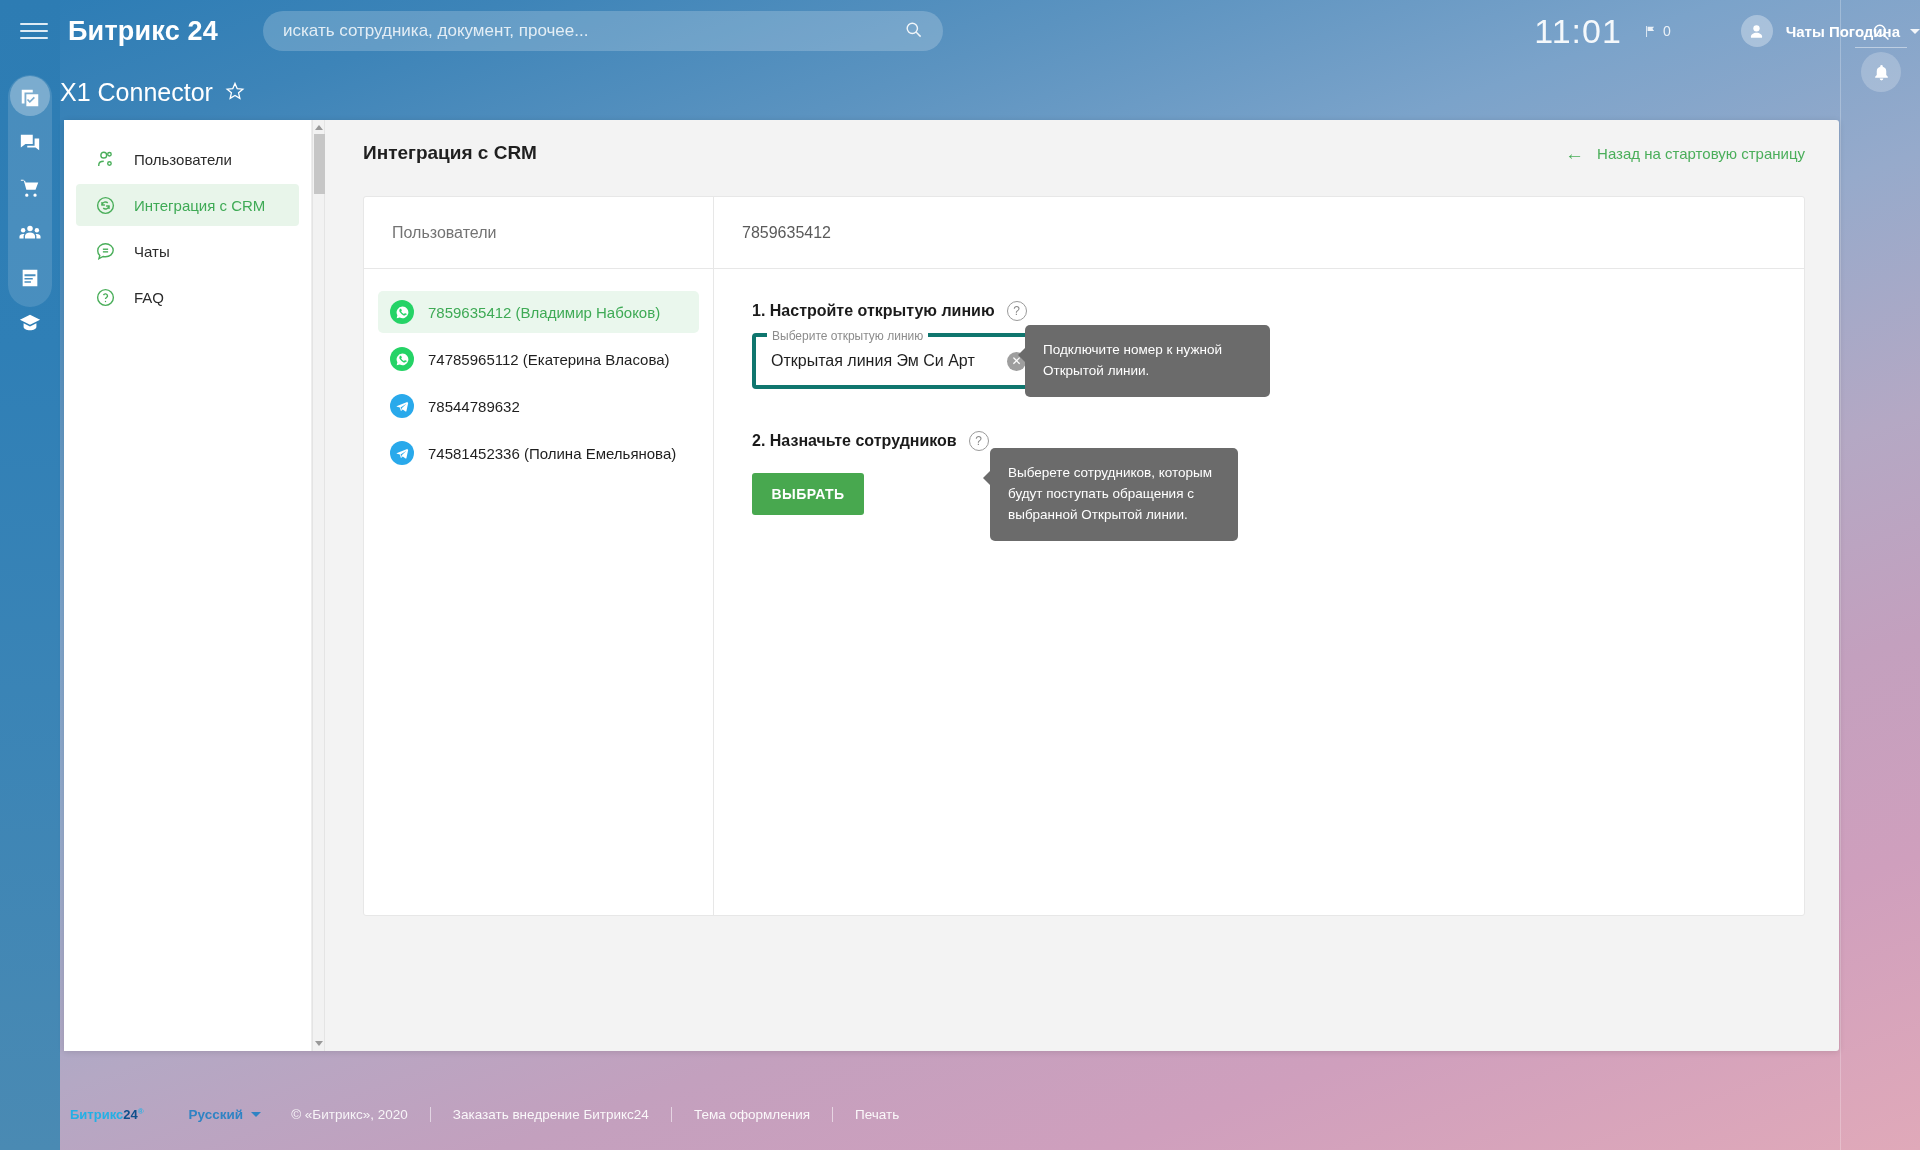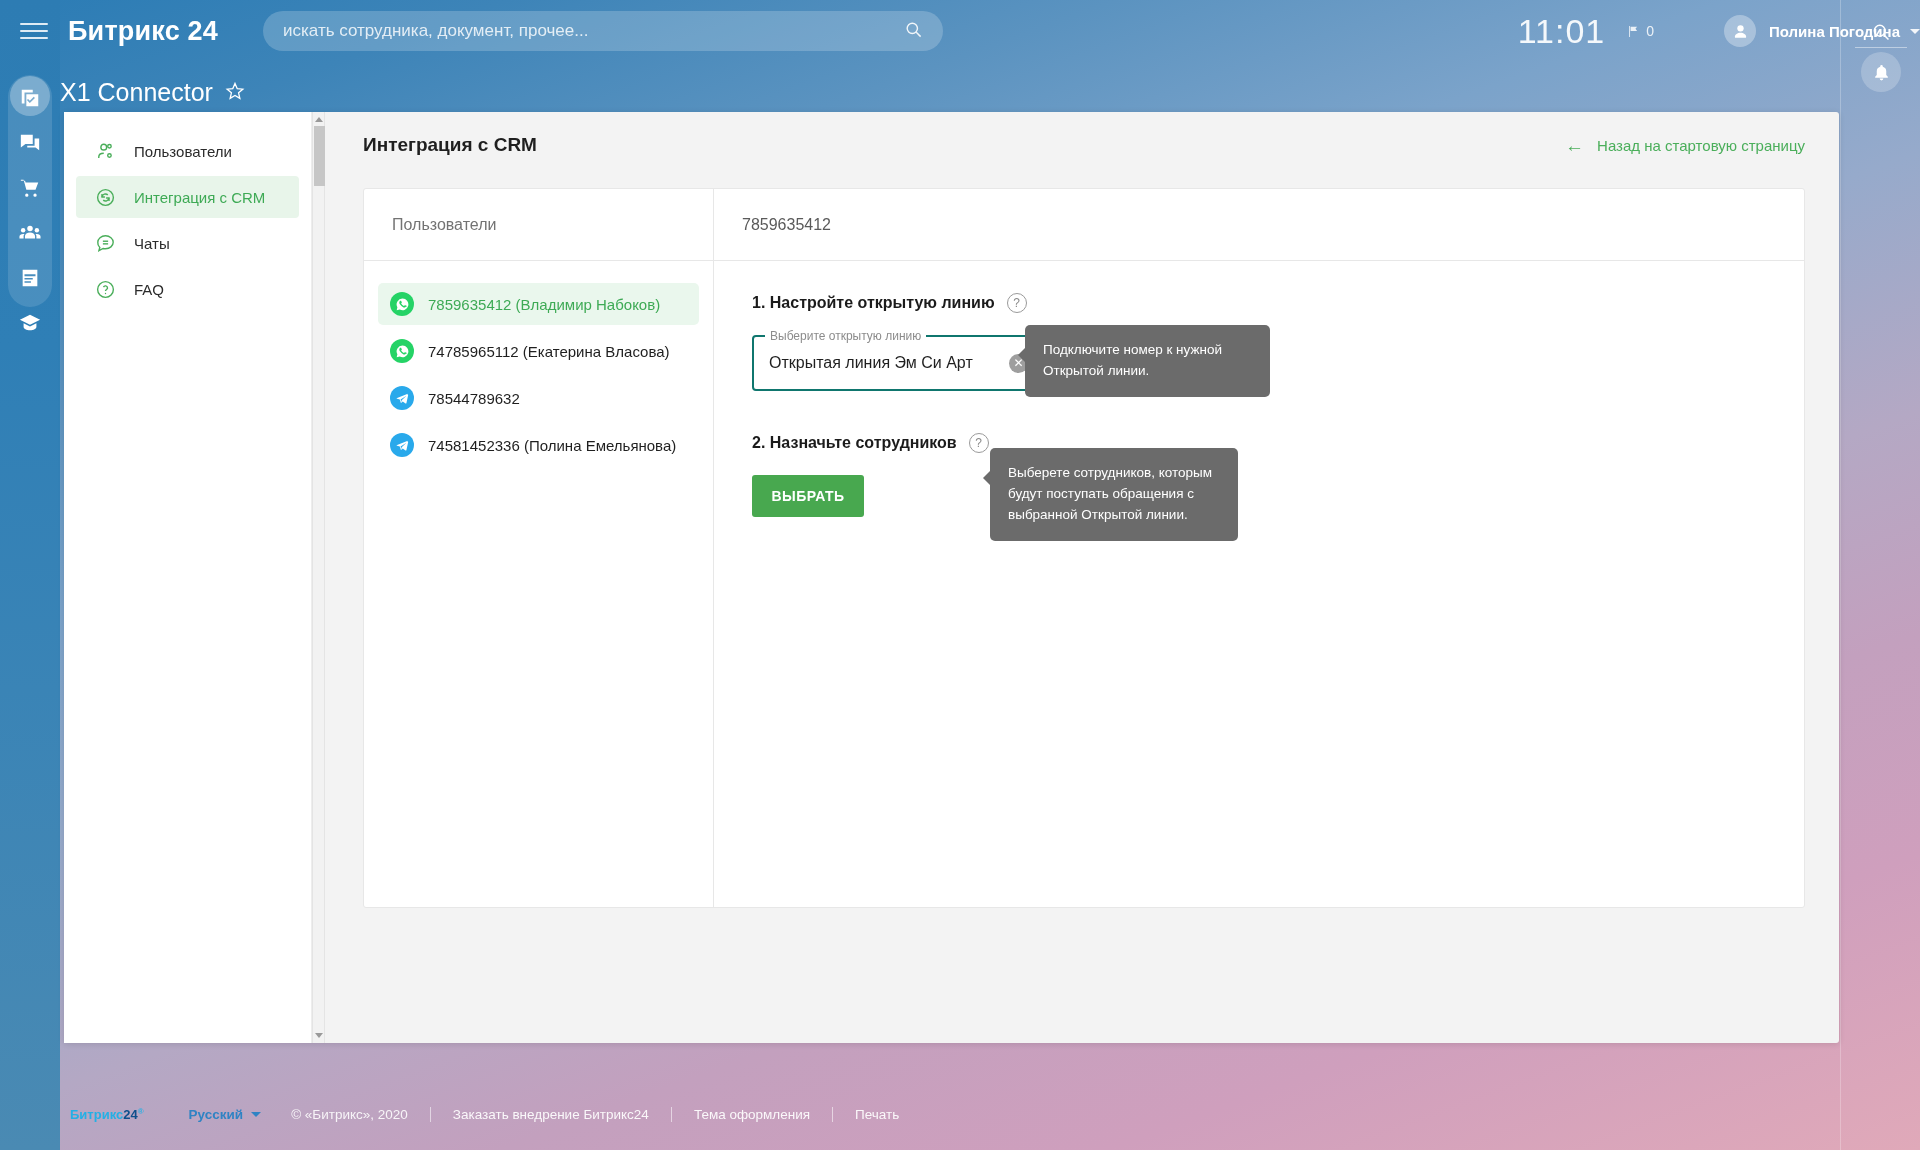--- a/index.html
+++ b/index.html
@@ -96,21 +96,21 @@
   
   .page-title-row {
     position: absolute; left: 60px; top: 78px; display: flex; align-items: center;
   }
   .page-title { color: #fff; font-size: 25px; }
   .star { margin-left: 12px; }
   .star svg { width: 20px; height: 20px; fill: none; stroke: #fff; stroke-width: 1.6; }
 
   
   .app-window {
-    position: absolute; left: 64px; top: 112px; width: 1775px; height: 931px;
+    position: absolute; left: 64px; top: 120px; width: 1775px; height: 931px;
     background: #f3f3f3; border-radius: 3px; box-shadow: 0 1px 6px rgba(0,0,0,0.12);
     display: flex;
   }
   .left-menu {
     width: 248px; background: #fff; padding-top: 18px; flex-shrink: 0;
     border-right: 1px solid #ededed;
   }
   .menu-item {
     display: flex; align-items: center; height: 42px; margin: 0 12px 4px 12px;
     padding-left: 16px; border-radius: 4px; cursor: pointer;
@@ -168,21 +168,21 @@
 
   .form-area { padding: 32px 0 0 38px; position: relative; }
   .step-row { display: flex; align-items: center; }
   .step-title { font-size: 16px; font-weight: bold; color: #1b1b1b; }
   .help-dot {
     width: 20px; height: 20px; border-radius: 50%; border: 1px solid #9a9a9a;
     color: #8a8a8a; font-size: 12px; display: flex; align-items: center;
     justify-content: center; margin-left: 12px; cursor: pointer;
   }
   .field-wrap {
-    margin-top: 22px; width: 330px; height: 56px; border: 2px solid #0f766e;
+    margin-top: 12px; width: 330px; height: 56px; border: 4px solid #0f766e;
     border-radius: 4px; position: relative; display: flex; align-items: center;
   }
   .field-legend {
     position: absolute; top: -8px; left: 11px; background: #fff; padding: 0 5px;
     font-size: 12px; color: #8c8c8c;
   }
   .field-value { padding-left: 15px; font-size: 16px; color: #1f1f1f; }
   .field-clear {
     position: absolute; right: 52px; width: 19px; height: 19px; border-radius: 50%;
     background: #9e9e9e; color: #fff; font-size: 12px; display: flex;
@@ -293,21 +293,21 @@
         </svg>
       <span>0</span>
     </div>
     <div class="user-block">
       <div class="avatar">
         <svg viewBox="0 0 24 24">
             <circle cx="12" cy="8" r="4"></circle>
             <path d="M12 13.5c-4 0-7 2.3-7 4.6V20h14v-1.9c0-2.3-3-4.6-7-4.6z"></path>
           </svg>
       </div>
-      <div class="user-name">Полина Погодина</div>
+      <div class="user-name">Чаты Погодина</div>
       <div class="caret"></div>
     </div>
   </div>
 </div>
 
 <div class="right-rail">
   <div class="rr-search">
     <svg viewBox="0 0 24 24">
         <circle cx="10.5" cy="10.5" r="6.5"></circle>
         <line x1="15.5" y1="15.5" x2="21" y2="21"></line>

